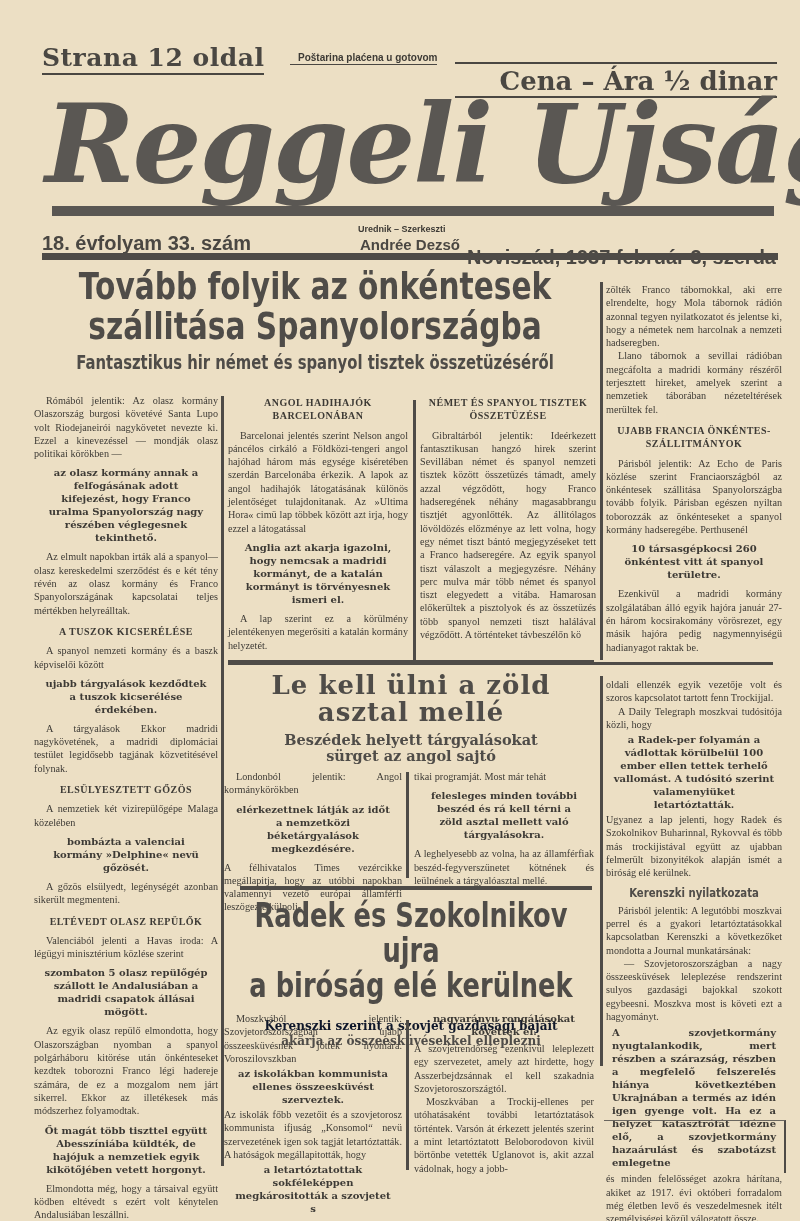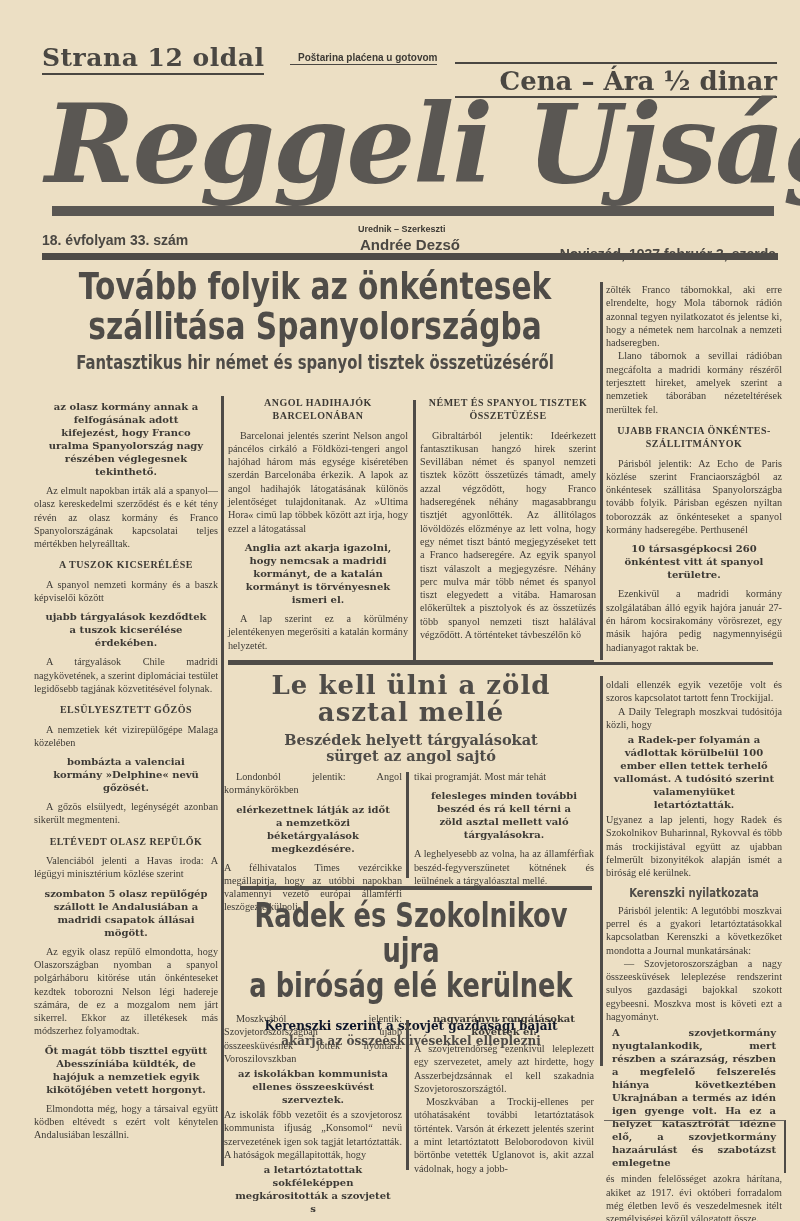--- a/index.html
+++ b/index.html
@@ -4,21 +4,21 @@
 <style>
   html,body{margin:0;padding:0;}
   body{width:800px;height:1221px;background:#ecdfc4;position:relative;overflow:hidden;color:#3d3a35;font-family:"Liberation Serif","DejaVu Serif",serif;}
   .abs{position:absolute;}
   .topline{font-family:"DejaVu Serif",serif;font-weight:bold;color:#4a4742;}
   .strana{left:42px;top:44px;font-size:25px;letter-spacing:0.5px;border-bottom:2px solid #4a4742;padding-bottom:1px;line-height:28px;}
   .postarina{left:290px;top:52px;font-size:10px;font-family:"Liberation Sans",sans-serif;font-weight:bold;border-bottom:1px solid #4a4742;line-height:12px;padding-left:8px;}
   .cena{left:455px;top:62px;width:322px;font-size:26px;border-top:2px solid #4a4742;border-bottom:2px solid #4a4742;text-align:right;line-height:30px;padding-top:2px;}
   .masthead{left:45px;top:88px;width:730px;height:112px;font-family:"DejaVu Serif",serif;font-style:italic;font-weight:bold;font-size:108px;color:#5a5753;letter-spacing:-2px;line-height:112px;text-align:center;white-space:nowrap;}
   .mastbar{left:52px;top:206px;width:722px;height:10px;background:#5a5753;}
-  .infobar{top:227px;font-family:"Liberation Sans",sans-serif;font-weight:bold;font-size:14px;color:#4a4742;}
+  .infobar{top:227px;font-family:"Liberation Sans",sans-serif;font-weight:bold;font-size:20px;color:#4a4742;}
   .evf{left:42px;top:232px;}
   .editor-lbl{left:358px;top:224px;font-size:9px;font-weight:bold;font-family:"Liberation Sans",sans-serif;text-align:center;}
   .editor{left:360px;top:236px;font-size:15px;}
   .date{right:24px;top:232px;margin-top:14px;}
   .rule{background:#4e4b47;}
   .h1{font-family:"DejaVu Sans",sans-serif;font-weight:bold;color:#4f4c48;text-align:center;transform:scaleX(0.78);transform-origin:center top;}
   .col{font-size:10.2px;line-height:13.3px;text-align:justify;}
   .col p{margin:0;text-indent:12px;}
   .col .bold{font-weight:bold;text-align:center;text-indent:0;padding:6px 10px;font-family:"DejaVu Serif",serif;font-size:10px;line-height:13px;}
   .sub{font-weight:bold;text-align:center;letter-spacing:0.5px;margin:8px 0 6px;font-size:10px;}
@@ -38,34 +38,35 @@
 <div class="abs infobar date">Noviszád, 1937 február 3, szerda</div>
 <div class="abs rule" style="left:42px;top:253px;width:736px;height:7px;"></div>
 
 <div class="abs" style="left:40px;top:266px;width:550px;">
   <div class="h1" style="font-size:38px;line-height:40px;width:700px;margin-left:-75px;">Tovább folyik az önkéntesek</div>
   <div class="h1" style="font-size:38px;line-height:40px;width:700px;margin-left:-75px;">szállitása Spanyolországba</div>
   <div class="h1" style="font-size:19px;line-height:24px;width:720px;margin-left:-85px;margin-top:4px;">Fantasztikus hir német és spanyol tisztek összetüzéséről</div>
 </div>
 
 <div class="abs col" style="left:34px;top:394px;width:184px;">
+  <p>Rómából jelentik: Az olasz kormány Olaszország burgosi követévé Santa Lupo volt Riodejaneirói nagykövetet nevezte ki. Ezzel a kinevezéssel — mondják olasz politikai körökben —</p>
   <p class="bold">az olasz kormány annak a felfogásának adott kifejezést, hogy Franco uralma Spanyolország nagy részében véglegesnek tekinthető.</p>
   <p>Az elmult napokban irták alá a spanyol—olasz kereskedelmi szerződést és e két tény révén az olasz kormány és Franco Spanyolországának kapcsolatai teljes mértékben helyreálltak.</p>
   <div class="sub">A TUSZOK KICSERÉLÉSE</div>
   <p>A spanyol nemzeti kormány és a baszk képviselői között</p>
   <p class="bold">ujabb tárgyalások kezdődtek a tuszok kicserélése érdekében.</p>
-  <p>A tárgyalások Chile madridi nagykövetének, a szerint diplomáciai testület legidősebb tagjának közvetitésével folynak.</p>
+  <p>A tárgyalások Ekkor madridi nagykövetének, a madridi diplomáciai testület legidősebb tagjának közvetitésével folynak.</p>
   <div class="sub">ELSÜLYESZTETT GŐZÖS</div>
   <p>A nemzetiek két vizirepülőgépe Malaga közelében</p>
   <p class="bold">bombázta a valenciai kormány »Delphine« nevü gőzösét.</p>
   <p>A gőzös elsülyedt, legénységét azonban sikerült megmenteni.</p>
   <div class="sub">ELTÉVEDT OLASZ REPÜLŐK</div>
   <p>Valenciából jelenti a Havas iroda: A légügyi minisztérium közlése szerint</p>
   <p class="bold">szombaton 5 olasz repülőgép szállott le Andalusiában a madridi csapatok állásai mögött.</p>
-  <p>Az egyik olasz repülő elmondotta, hogy Olaszországban nyomban a spanyol polgárháboru kitörése után önkénteseket kezdtek toborozni Nelson légi hadereje számára, de ez a mozgalom nem járt sikerrel. Ekkor az illetékesek más módszerhez folyamodtak.</p>
+  <p>Az egyik olasz repülő elmondotta, hogy Olaszországban nyomban a spanyol polgárháboru kitörése után önkénteseket kezdtek toborozni Franco légi hadereje számára, de ez a mozgalom nem járt sikerrel. Ekkor az illetékesek más módszerhez folyamodtak.</p>
   <p class="bold">Őt magát több tiszttel együtt Abesszíniába küldték, de hajójuk a nemzetiek egyik kikötőjében vetett horgonyt.</p>
   <p>Elmondotta még, hogy a társaival együtt ködben eltévedt s ezért volt kénytelen Andalusiában leszállni.</p>
 </div>
 <div class="abs vrule" style="left:221px;top:396px;height:770px;"></div>
 
 <div class="abs col" style="left:228px;top:396px;width:180px;">
   <div class="sub" style="margin-top:0;">ANGOL HADIHAJÓK BARCELONÁBAN</div>
   <p>Barcelonai jelentés szerint Nelson angol páncélos cirkáló a Földközi-tengeri angol hajóhad három más egysége kiséretében szerdán Barcelonába érkezik. A lapok az angol hadihajók látogatásának különös jelentőséget tulajdonitanak. Az »Ultima Hora« cimü lap többek között azt irja, hogy ezzel a látogatással</p>
   <p class="bold">Anglia azt akarja igazolni, hogy nemcsak a madridi kormányt, de a katalán kormányt is törvényesnek ismeri el.</p>
   <p>A lap szerint ez a körülmény jelentékenyen megerősiti a katalán kormány helyzetét.</p>

